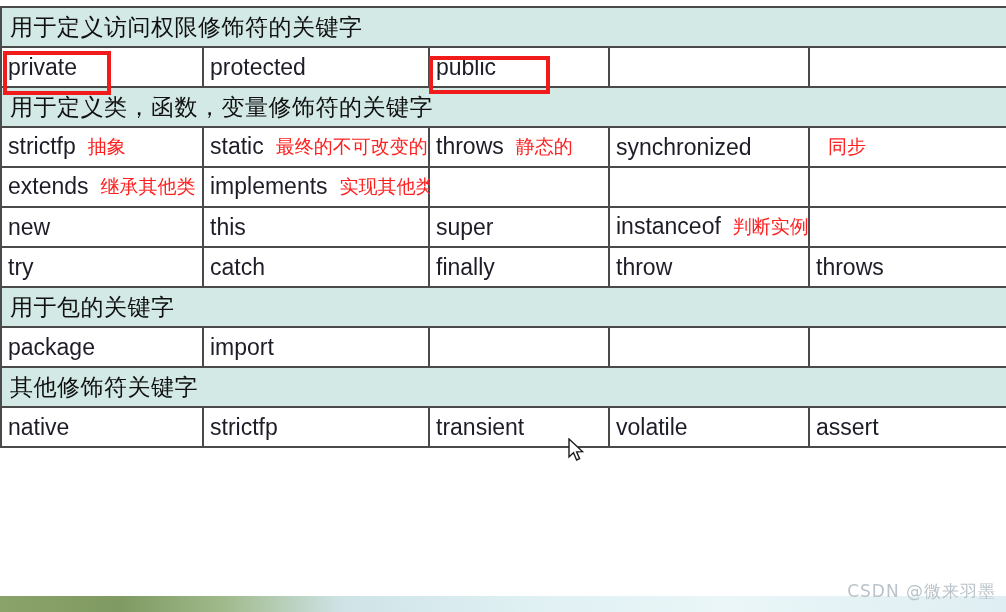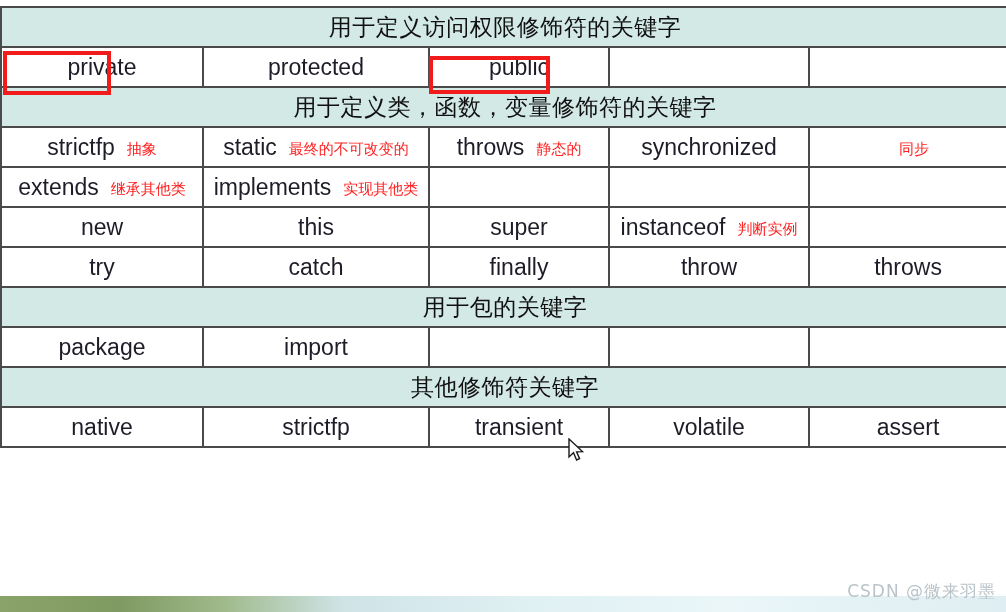--- a/index.html
+++ b/index.html
@@ -38,21 +38,20 @@
     z-index: 1;
   }
 
   
   #table-wrap {
     position: absolute;
     left: 0;
     top: 6px;
     width: 1006px;
     z-index: 3;
-    text-align: center;
   }
   table.kw {
     border-collapse: collapse;
     width: 1006px;
     table-layout: fixed;
   }
   table.kw td {
     border: 2px solid #4a4a4a;
     padding: 0 6px;
     height: 38px;
@@ -71,21 +70,21 @@
   tr.kw-row td {
     font-size: 23px;
     color: #1d1d28;
     position: relative;
   }
   .kw-text {
     font-family: "Liberation Sans", "DejaVu Sans", sans-serif;
   }
   .note {
     color: #ff2020;
-    font-size: 15px;
+    font-size: 19px;
     margin-left: 12px;
     position: relative;
     top: -1px;
     font-family: Liberation Sans, sans-serif;
   }
   td.overflow-cell {
     overflow: visible;
     margin-left: 8px;
   }
 

